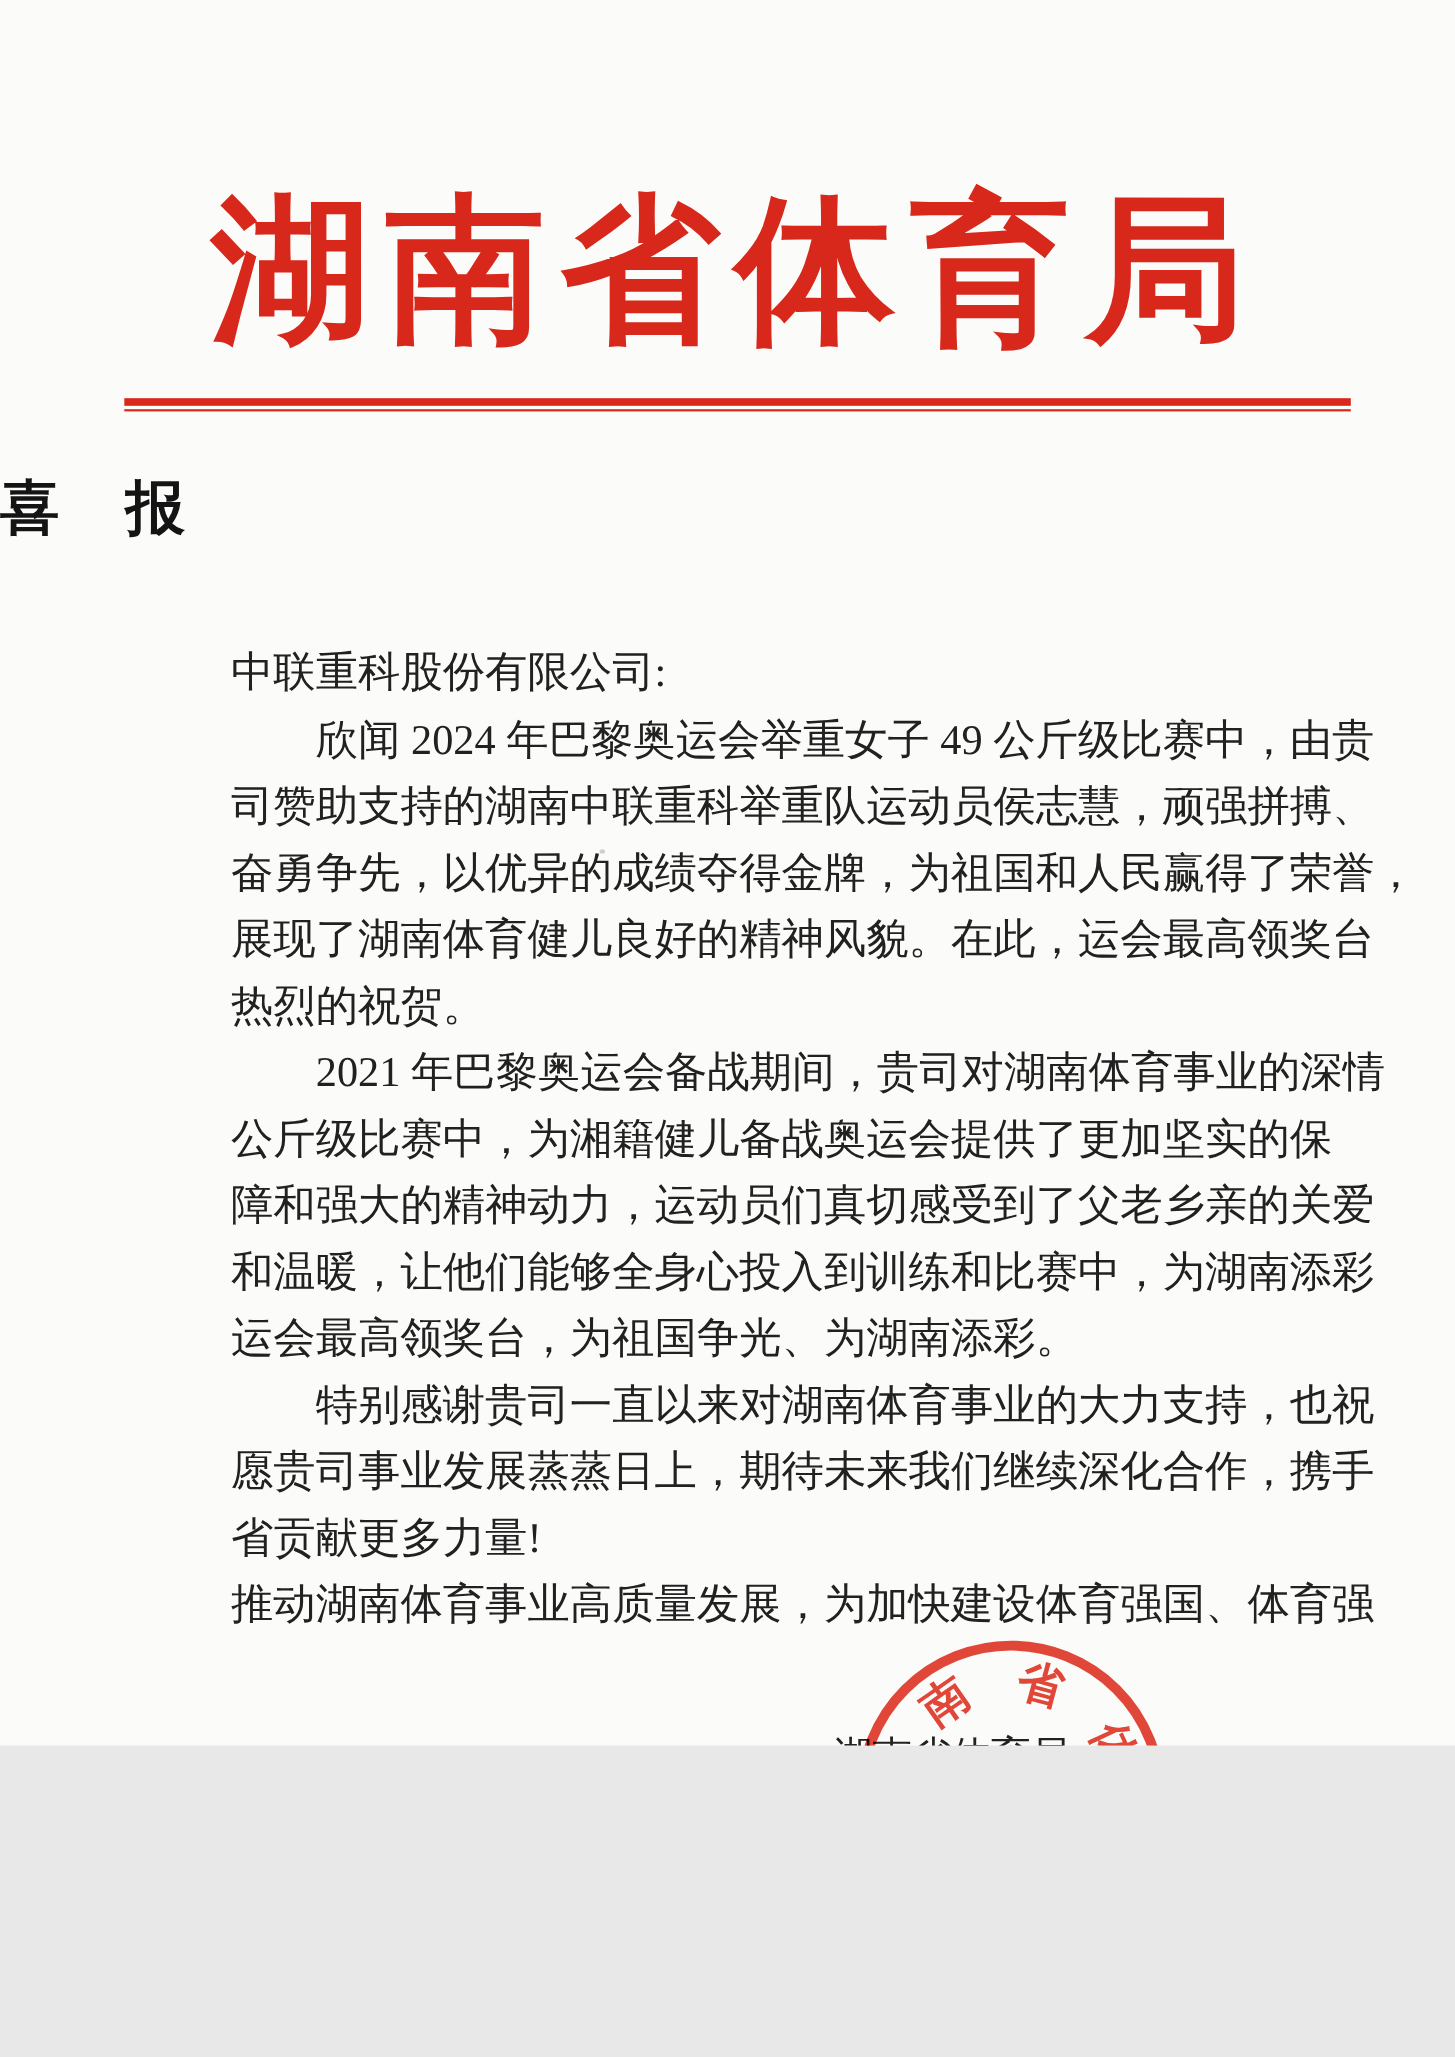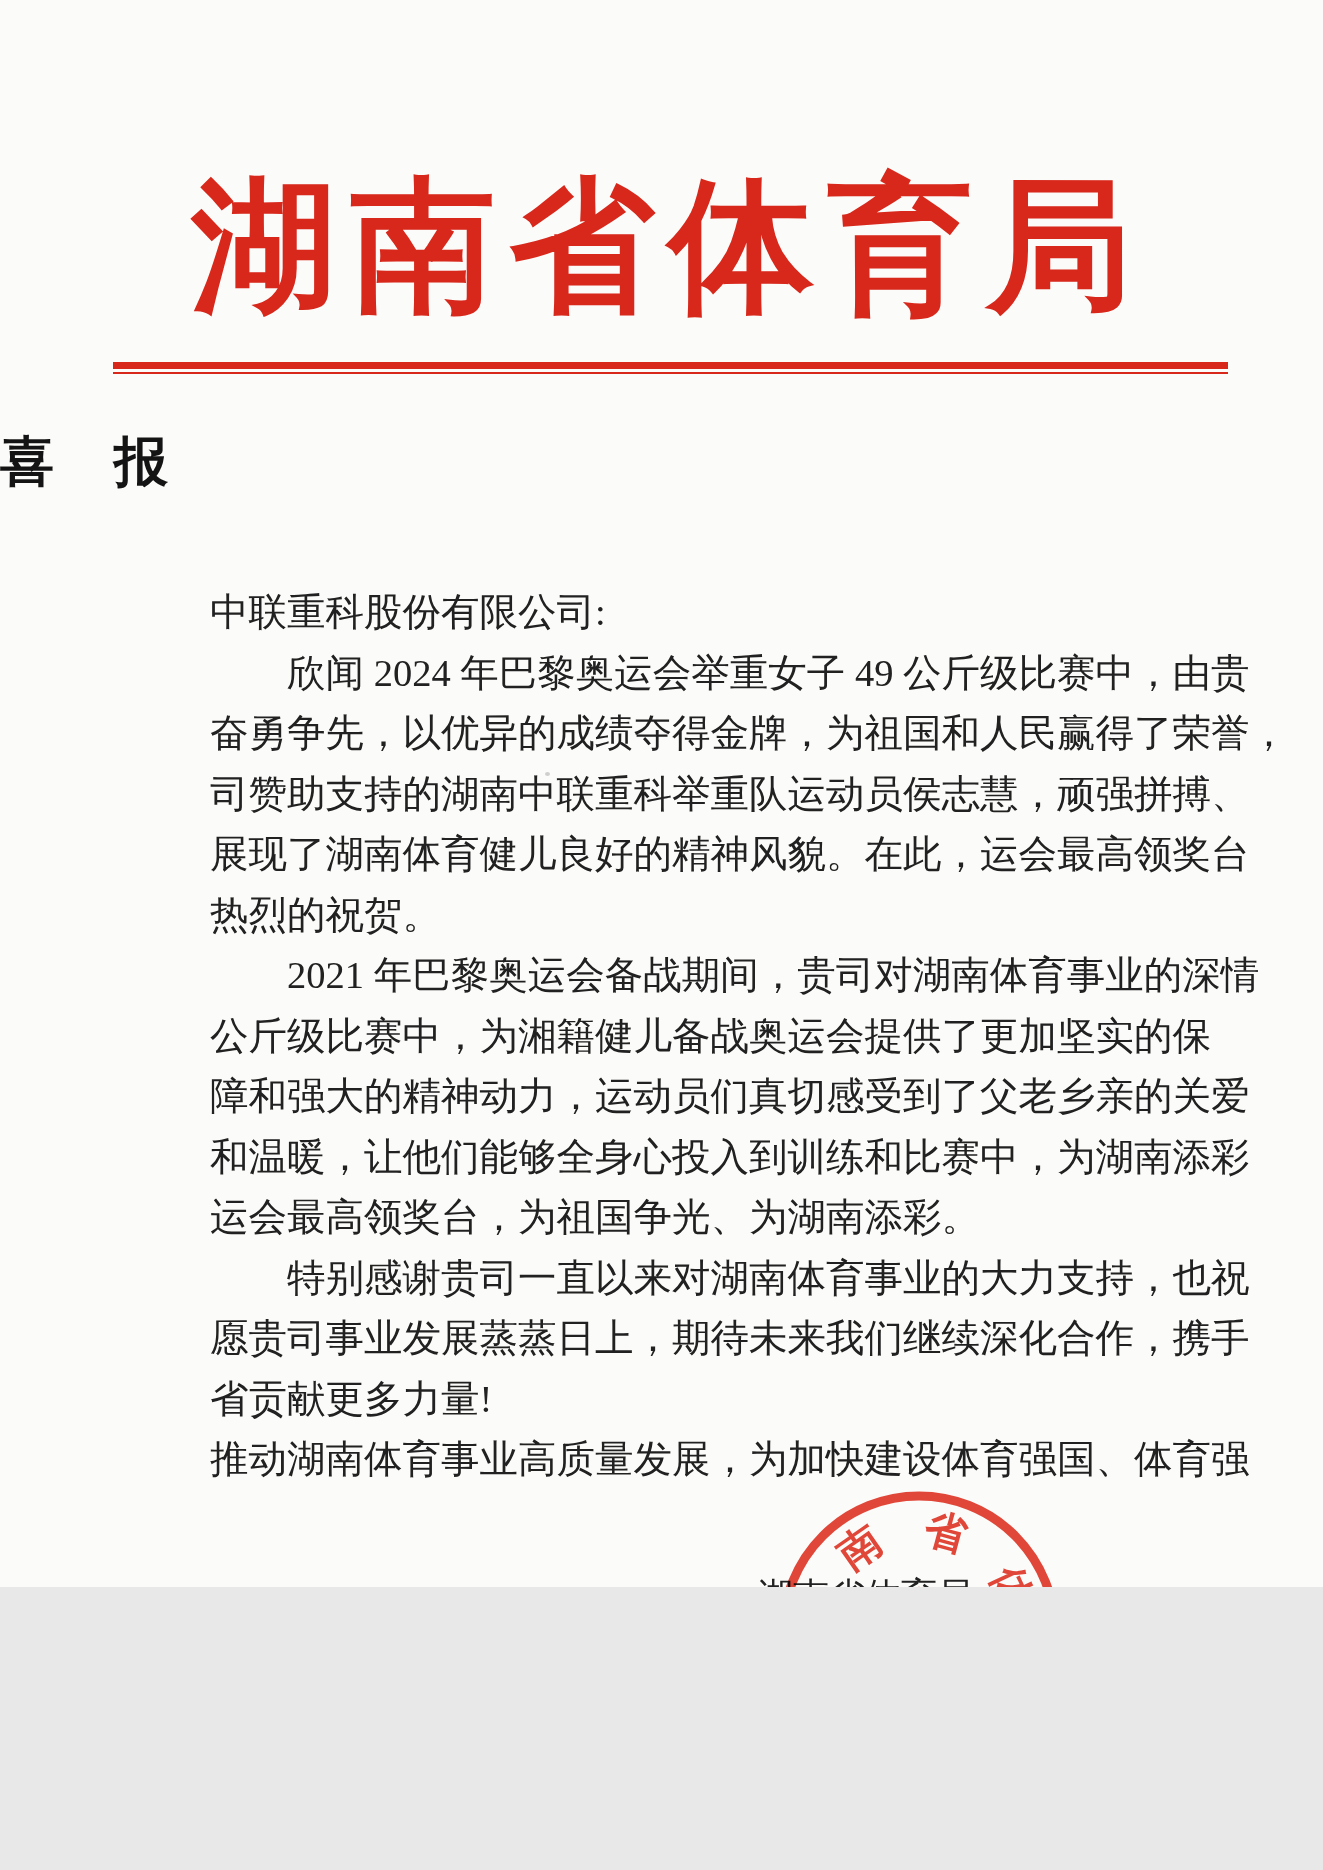--- a/index.html
+++ b/index.html
@@ -84,22 +84,22 @@
     <div class="bar-gap"></div>
     <div class="bar-thin"></div>
   </div>
 
   <div class="doc-title">喜　报</div>
 
   <div class="body-block">
     <div class="line">中联重科股份有限公司:</div>
 
     <div class="line indent">欣闻 2024 年巴黎奥运会举重女子 49 公斤级比赛中，由贵</div>
+    <div class="line">司赞助支持的湖南中联重科举重队运动员侯志慧，顽强拼搏、</div>
     <div class="line">奋勇争先，以优异的成绩夺得金牌，为祖国和人民赢得了荣誉，</div>
-    <div class="line">司赞助支持的湖南中联重科举重队运动员侯志慧，顽强拼搏、</div>
     <div class="line">展现了湖南体育健儿良好的精神风貌。在此，运会最高领奖台</div>
     <div class="line">热烈的祝贺。</div>
 
     <div class="line indent">2021 年巴黎奥运会备战期间，贵司对湖南体育事业的深情</div>
     <div class="line">公斤级比赛中，为湘籍健儿备战奥运会提供了更加坚实的保</div>
     <div class="line">障和强大的精神动力，运动员们真切感受到了父老乡亲的关爱</div>
     <div class="line">和温暖，让他们能够全身心投入到训练和比赛中，为湖南添彩</div>
     <div class="line">运会最高领奖台，为祖国争光、为湖南添彩。</div>
 
     <div class="line indent">特别感谢贵司一直以来对湖南体育事业的大力支持，也祝</div>

